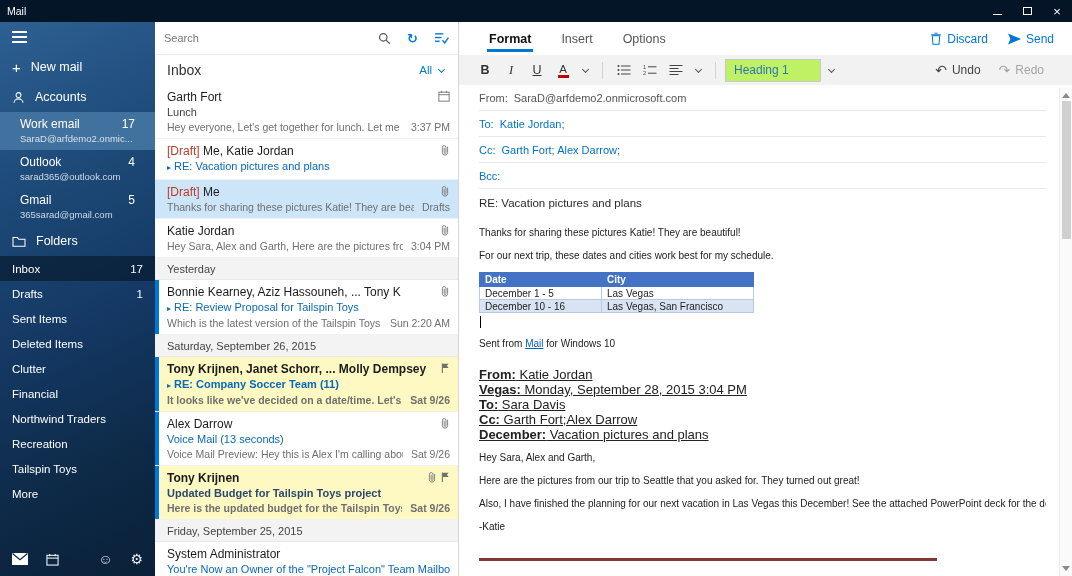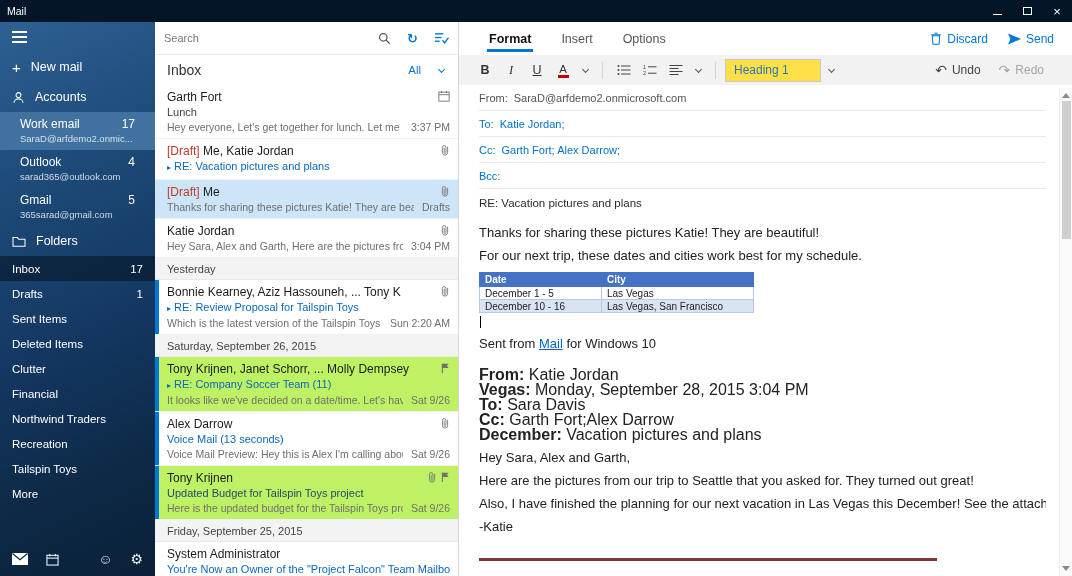--- a/index.html
+++ b/index.html
@@ -36,25 +36,25 @@
   .glyph-ico{font-size:14px;line-height:1;color:#e8eef5;}
 
   
   .list-pane{width:304px;flex:0 0 304px;border-right:1px solid #d6d6d6;display:flex;flex-direction:column;background:#fff;min-height:0;}
   .search-row{height:27px;flex:0 0 27px;display:flex;align-items:center;border-bottom:1px solid #ececec;padding:16px 9px;gap:16px;}
   .search-input{flex:1;border:none;outline:none;font-size:11px;color:#333;background:transparent;}
   .search-input::placeholder{color:#767676;}
   .blue-glyph{color:#0078d7;font-size:13px;line-height:1;font-weight:bold;}
   .list-header{height:30px;flex:0 0 30px;display:flex;align-items:center;justify-content:space-between;padding:0 12px;}
   .list-title{font-size:14px;color:#333;}
-  .filter{color:#0078d7;font-size:11.5px;display:flex;align-items:center;gap:16px;}
+  .filter{color:#0078d7;font-size:11.5px;display:flex;align-items:center;gap:5px;}
   .msgs{flex:1;overflow:hidden;}
   .msg{position:relative;padding:4px 8px 4px 12px;border-bottom:1px solid #f1f1f1;background:#fff;}
   .msg.unread::before{content:"";position:absolute;left:0;top:0;bottom:0;width:4px;background:#0078d7;}
-  .msg.yellow{background:#bef264;}
+  .msg.yellow{background:#fef9c3;font-weight:bold;}
   .msg.selected{background:#cce5f8;}
   .sender-line{display:flex;font-size:12px;color:#1c1c1c;line-height:16px;}
   .sender{flex:1;white-space:nowrap;overflow:hidden;}
   .prefix{color:#bf3a2a;white-space:pre;}
   .msg-icons{margin-left:6px;display:flex;gap:4px;align-items:flex-start;padding-top:1px;}
   .subj{font-size:11px;line-height:15px;color:#414141;white-space:nowrap;overflow:hidden;}
   .subj.blue{color:#0a69b7;}
   .subj.navy{color:#29496e;}
   .expander{color:#0a69b7;font-size:8px;margin-right:3px;}
   .prev-line{display:flex;font-size:10.5px;color:#6f6f6f;line-height:14px;}
@@ -75,41 +75,41 @@
   .tbtn.b{font-weight:bold;}
   .tbtn.i{font-style:italic;font-family:"Liberation Serif",serif;}
   .tbtn.u{text-decoration:underline;}
   .fontcolor{display:flex;flex-direction:column;align-items:center;justify-content:center;}
   .fc-letter{font-size:11.5px;line-height:12px;color:#333;}
   .fc-bar{width:11px;height:3px;background:#c00000;}
   .chev{display:inline-block;width:5px;height:5px;border-right:1.4px solid #555;border-bottom:1.4px solid #555;transform:rotate(45deg);margin:-2px 2px 0 2px;}
   .chev.blue{border-color:#0078d7;}
   .chev-btn{width:16px;height:24px;display:flex;align-items:center;justify-content:center;}
   .tsep{width:1px;height:17px;background:#d2d2d2;margin:0 7px;flex:0 0 1px;}
-  .style-box{width:96px;height:23px;background:#fde047;border:1px solid #c9c9c9;display:flex;align-items:center;padding:0 8px;color:#2e75b5;font-size:12px;}
+  .style-box{width:96px;height:23px;background:#bef264;border:1px solid #c9c9c9;display:flex;align-items:center;padding:0 8px;color:#2e75b5;font-size:12px;}
   .undo-grp{margin-left:auto;display:flex;align-items:center;gap:18px;margin-right:14px;}
   .undo-btn{display:flex;align-items:center;gap:5px;font-size:12px;color:#444;}
   .undo-btn .arr{font-size:14px;line-height:1;}
   .undo-btn.disabled{color:#a5a5a5;}
 
   .content{flex:1;overflow:hidden;padding:0 26px 0 20px;position:relative;}
   .field{display:flex;align-items:center;height:26px;border-bottom:1px solid #e9e9e9;font-size:11px;color:#555;}
   .field .lbl{margin-right:6px;}
   .field.blue,.field.blue .lbl,.field.blue .val{color:#0072c6;}
   .subject-row{height:28px;display:flex;align-items:center;font-size:11.5px;color:#2b2b2b;}
-  .body-p{font-size:13px;line-height:14px;color:#222;margin:9px 0;white-space:nowrap;overflow:hidden;}
+  .body-p{font-size:10px;line-height:14px;color:#222;margin:9px 0;white-space:nowrap;overflow:hidden;}
   .vtable{border-collapse:collapse;margin:4px 0 0;font-size:10px;}
   .vtable th{background:#4472c4;color:#fff;text-align:left;font-weight:bold;padding:0 5px;border:1px solid #4472c4;height:14px;}
   .vtable td{padding:0 5px;border:1px solid #b8c9e4;color:#222;height:13px;}
   .vtable .c1{width:122px;}
   .vtable .c2{width:152px;}
   .vtable tr.alt td{background:#dae3f3;}
   .caret{width:1px;height:12px;background:#000;margin:3px 0 2px 1px;}
   .link{color:#0563c1;text-decoration:underline;cursor:pointer;}
-  .quoted{margin-top:16px;font-size:16px;line-height:15px;color:#222;}
+  .quoted{margin-top:16px;font-size:13px;line-height:15px;color:#222;text-decoration:underline;}
   .qline b{font-weight:bold;}
   .img-edge{height:3px;background:#823636;width:458px;margin-top:24px;}
 
   
   .scrollbar{position:absolute;right:0;top:66px;bottom:0;width:13px;background:#fafafa;border-left:1px solid #ededed;display:flex;flex-direction:column;align-items:center;}
   .sb-up{width:0;height:0;border-left:4px solid transparent;border-right:4px solid transparent;border-bottom:5px solid #8a8a8a;margin:5px 0 3px;}
   .sb-down{width:0;height:0;border-left:4px solid transparent;border-right:4px solid transparent;border-top:5px solid #8a8a8a;margin:3px 0 5px;margin-top:auto;}
   .sb-thumb{width:9px;height:138px;background:#cfcfcf;}
 
   svg{display:block;}

